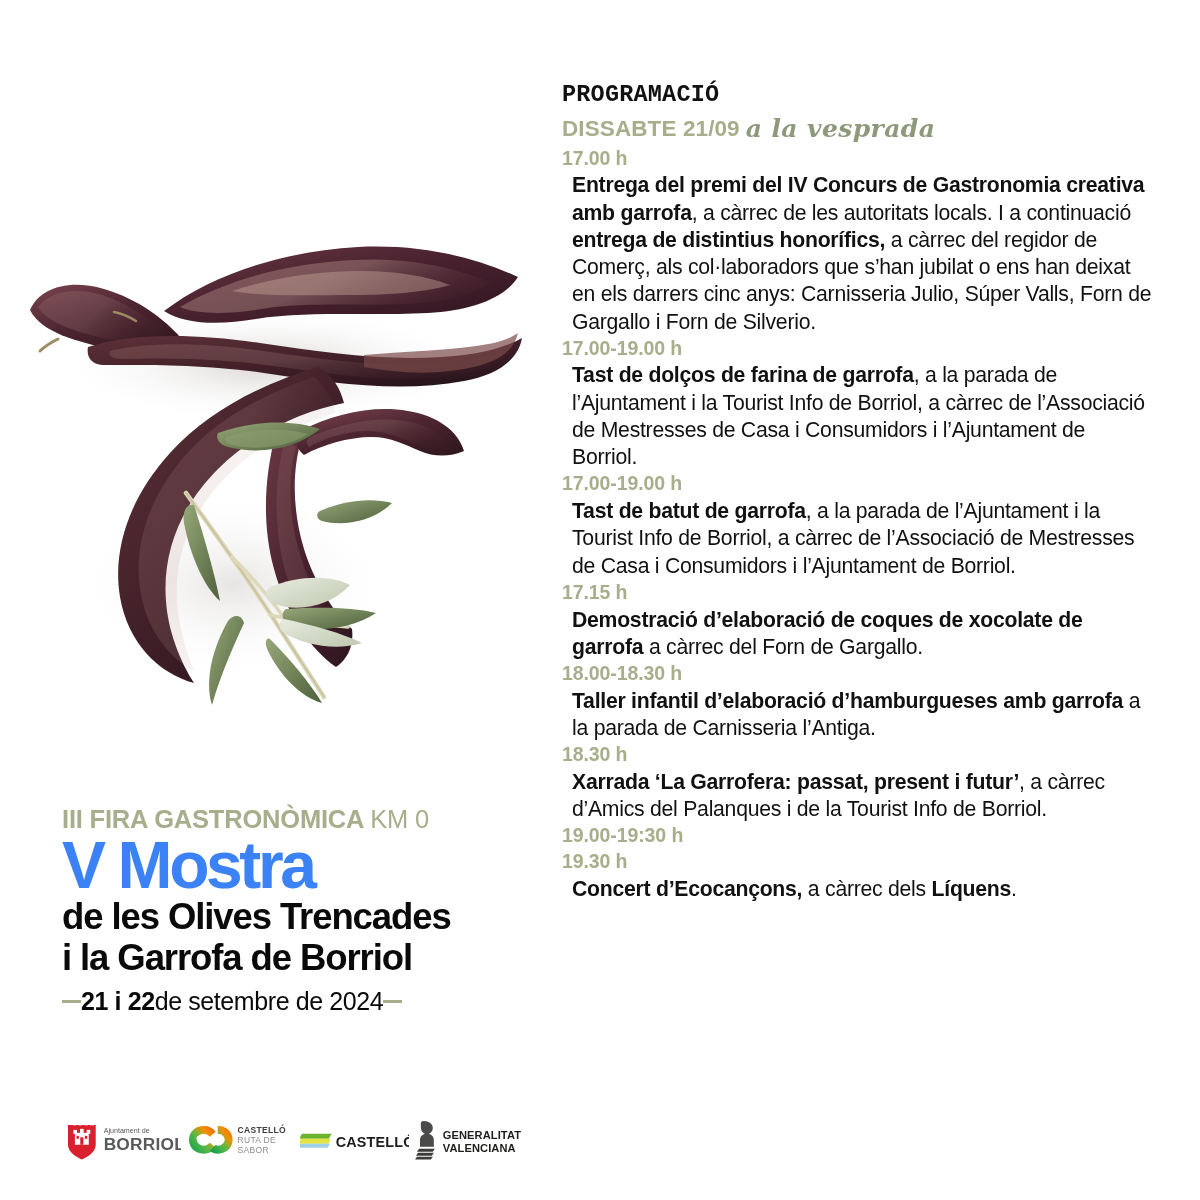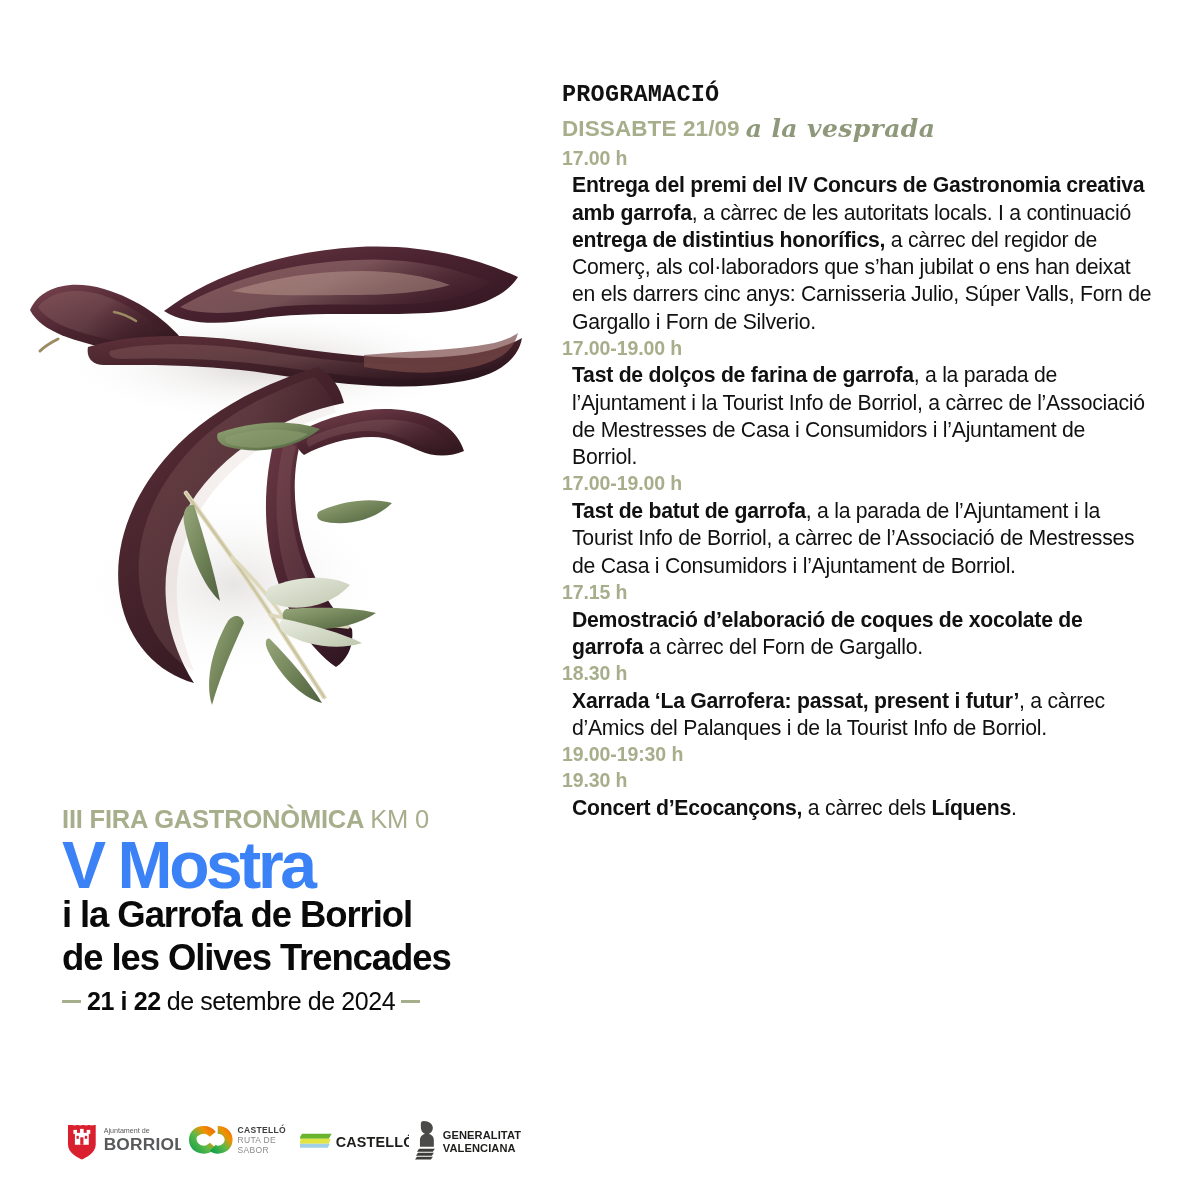--- a/index.html
+++ b/index.html
@@ -77,21 +77,21 @@
   #subtitle-1 { margin-top: 2px; }
   #date-line {
     margin-top: 9px;
     font-size: 25px;
     line-height: 1.1;
     color: #0a0a0a;
     letter-spacing: -0.4px;
     white-space: nowrap;
     display: flex;
     align-items: center;
-    gap: 6px;
+    gap: 0;
   }
   #date-line .rule {
     display: inline-block;
     width: 19px;
     height: 3px;
     background: #a7ae8b;
     flex: 0 0 auto;
   }
   #date-line .d-strong { font-weight: bold; }
 
@@ -274,22 +274,22 @@
       <path d="M268 394 C300 392 334 392 358 398 C334 414 298 418 272 410 C264 406 262 398 268 394 Z" fill="url(#leafG)"></path>
       <path d="M266 404 C294 410 324 418 344 428 C318 436 286 430 266 418 C260 414 260 406 266 404 Z" fill="url(#leafPale)"></path>
       <path d="M252 424 C272 444 292 468 304 488 C282 482 262 460 250 436 C246 428 248 422 252 424 Z" fill="url(#leafG)"></path>
       <path d="M302 296 C324 286 352 282 374 288 C356 306 326 312 304 306 C298 304 298 298 302 296 Z" fill="url(#leafG)"></path>
     </svg>
   </div>
 
   <div id="title-block">
     <div id="kicker"><span>III FIRA GASTRONÒMICA</span> <span class="km0">KM 0</span></div>
     <div id="main-title">V Mostra</div>
+    <div class="subtitle-line" id="subtitle-1">de les Olives Trencades</div>
     <div class="subtitle-line" id="subtitle-2">i la Garrofa de Borriol</div>
-    <div class="subtitle-line" id="subtitle-1">de les Olives Trencades</div>
     <div id="date-line">
       <span class="rule"></span>
       <span class="d-strong">21 i 22</span>
       <span>de setembre de 2024</span>
       <span class="rule"></span>
     </div>
   </div>
 
   <div id="logo-strip">
 
@@ -389,20 +389,24 @@
       </div>
       <div class="entry">
         <div class="entry-time">17.00-19.00 h</div>
         <div class="entry-body"><b>Tast de batut de garrofa</b><span>, a la parada de l’Ajuntament i la Tourist Info de Borriol, a càrrec de l’Associació de Mestresses de Casa i Consumidors i l’Ajuntament de Borriol.</span></div>
       </div>
       <div class="entry">
         <div class="entry-time">17.15 h</div>
         <div class="entry-body"><b>Demostració d’elaboració de coques de xocolate de garrofa</b><span> a càrrec del Forn de Gargallo.</span></div>
       </div>
       <div class="entry">
+        <div class="entry-time">18.00-18.30 h</div>
+        <div class="entry-body"><b>Taller infantil d’elaboració d’hamburgueses amb garrofa</b><span> a la parada de Carnisseria l’Antiga.</span></div>
+      </div>
+      <div class="entry">
         <div class="entry-time">18.30 h</div>
         <div class="entry-body"><b>Xarrada ‘La Garrofera: passat, present i futur’</b><span>, a càrrec d’Amics del Palanques i de la Tourist Info de Borriol.</span></div>
       </div>
       <div class="entry">
         <div class="entry-time">19.00-19:30 h</div>
       </div>
       <div class="entry">
         <div class="entry-time">19.30 h</div>
         <div class="entry-body"><b>Concert d’Ecocançons,</b><span> a càrrec dels </span><b>Líquens</b><span>.</span></div>
       </div>

